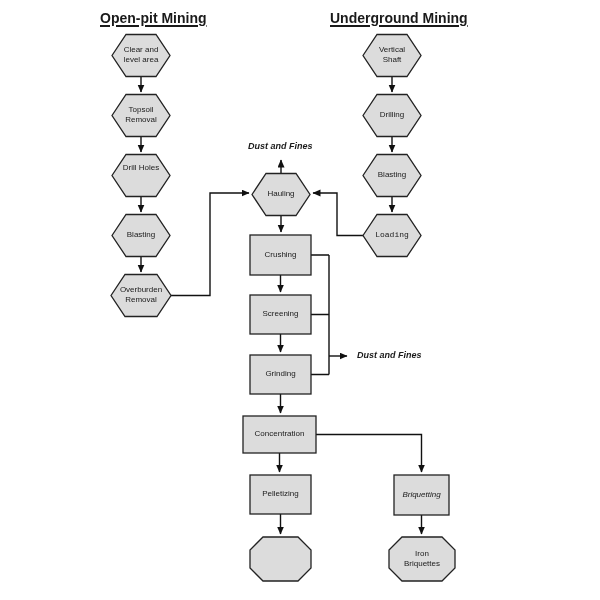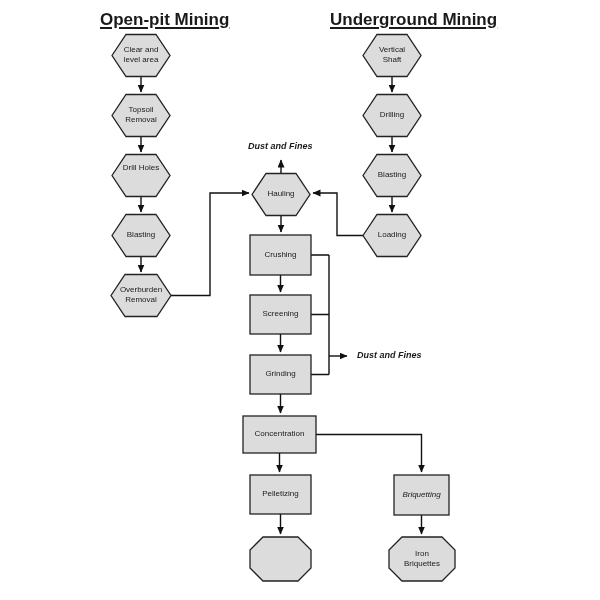--- a/index.html
+++ b/index.html
@@ -17,21 +17,21 @@
     font-family:"Liberation Sans","DejaVu Sans",sans-serif;
     color:var(--text);
     overflow:hidden;
   }
   svg.diagram{position:absolute;left:0;top:0;width:600px;height:600px;}
   .shape{fill:var(--shape-fill);stroke:var(--shape-border);stroke-width:1.3;}
   .edge{fill:none;stroke:var(--line);stroke-width:1.4;}
   .ahead{fill:var(--line);}
   .heading{
     position:absolute;
-    font-size:17px;font-weight:bold;
+    font-size:14px;font-weight:bold;
     text-decoration:underline;
     text-underline-offset:2px;
     text-decoration-thickness:1.5px;
     text-align:right;
     white-space:nowrap;
     color:var(--text);
   }
   .nl{
     position:absolute;
     display:flex;align-items:center;justify-content:center;
@@ -126,21 +126,21 @@
 Removal</div>
   <div class="nl" style="left:112px;top:154px;width:58px;height:28px;">Drill Holes</div>
   <div class="nl" style="left:112px;top:214px;width:58px;height:42px;">Blasting</div>
   <div class="nl" style="left:111px;top:274px;width:60px;height:42px;">Overburden
 Removal</div>
 
   <div class="nl" style="left:363px;top:94px;width:58px;height:42px;">Drilling</div>
   <div class="nl" style="left:363px;top:34px;width:58px;height:42px;">Vertical
 Shaft</div>
   <div class="nl" style="left:363px;top:154px;width:58px;height:42px;">Blasting</div>
-  <div class="nl" style="left:363px;top:214px;width:58px;height:42px;">Loading</div>
+  <div class="nl" style="left:363px;top:214px;width:58px;height:42px;font-family:Liberation Mono, monospace;">Loading</div>
 
   <div class="nl" style="left:252px;top:173px;width:58px;height:42px;">Hauling</div>
 
   <div class="nl" style="left:250px;top:235px;width:61px;height:40px;">Crushing</div>
   <div class="nl" style="left:250px;top:295px;width:61px;height:39px;">Screening</div>
   <div class="nl" style="left:250px;top:355px;width:61px;height:39px;">Grinding</div>
   <div class="nl" style="left:243px;top:416px;width:73px;height:37px;">Concentration</div>
   <div class="nl" style="left:250px;top:475px;width:61px;height:39px;">Pelletizing</div>
   <div class="nl" style="left:394px;top:475px;width:55px;height:40px;font-style:italic;">Briquetting</div>
 

